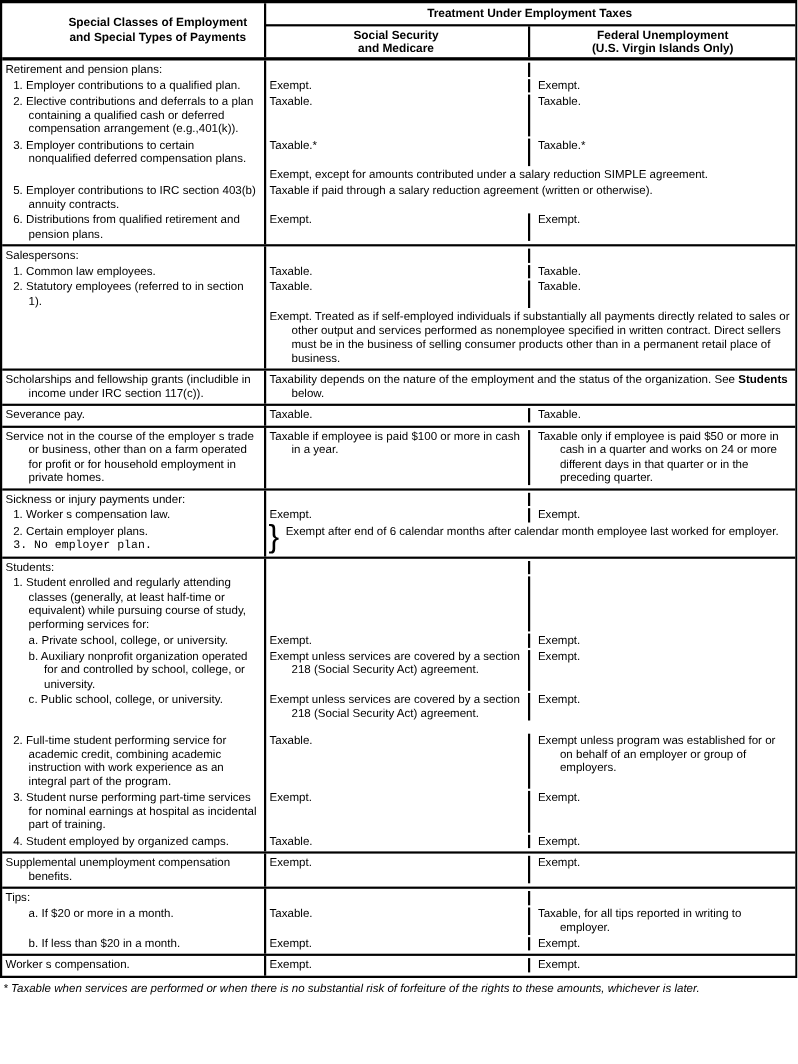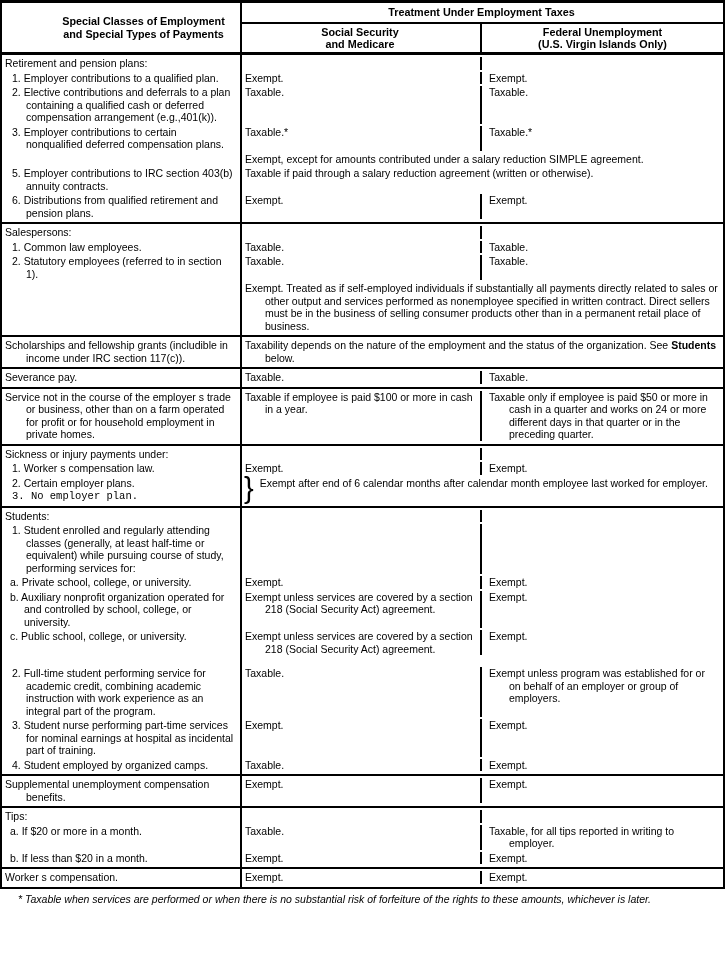--- a/index.html
+++ b/index.html
@@ -35,32 +35,32 @@
   
   .sec { position:relative; padding:2px 0 3px; border-top:2px solid #000; }
   .sec.thick { border-top-width:3px; }
   .row { display:grid; grid-template-columns:238px 240px 243px; margin-top:2px; }
   .row.gap { margin-top:12px; }
   .sec > .row:first-child { margin-top:0; }
 
   .c1 { grid-column:1; padding:0 4px 0 24px; text-indent:-14px; }
   .c1.t { padding-left:3px; text-indent:0; }
   .c1.plain { padding-left:24px; text-indent:-21px; }
-  .c1.sub { padding-left:22px; text-indent:-14px; }
+  .c1.sub { padding-left:38px; text-indent:-14px; }
   .c1 .stack { text-indent:-14px; }
   .c1 .stack + .stack { margin-top:1px;font-family:Liberation Mono, monospace; }
 
   .c2 { grid-column:2; padding:0 4px 0 25px; text-indent:-20px; }
   .c3 { grid-column:3; border-left:2px solid #000; padding:0 4px 0 27px; text-indent:-20px; }
   .cspan { grid-column:2 / 4; padding:0 4px 0 25px; text-indent:-20px; }
   .cspan.bracerow { display:flex; padding-left:4px; text-indent:0; }
   .brace { font-size:29px; line-height:25px; font-weight:300; flex:0 0 auto; margin-top:-1px; }
   .bt { flex:1 1 auto; padding-left:22px; text-indent:-18px; margin-left:2px; }
 
-  .footnote { font-style:italic; padding:4px 2px 2px 3px;margin-left:15px; }
+  .footnote { font-style:italic; padding:4px 2px 2px 3px; }
 </style>
 </head>
 <body>
 
 <div class="tbl">
 
   <div class="hdr">
     <div class="hc1">Special Classes of Employment
 and Special Types of Payments</div>
     <div>

